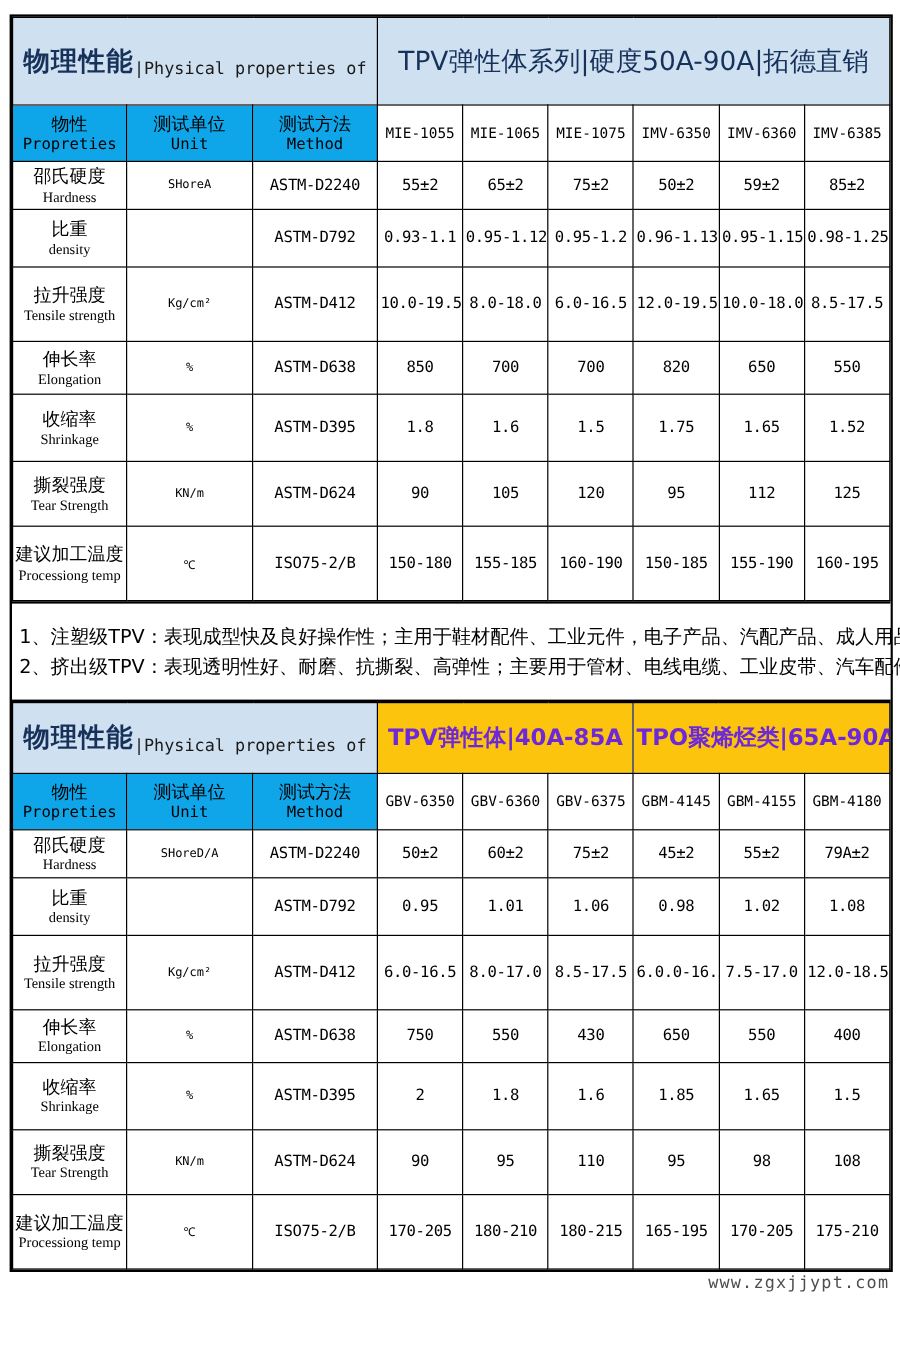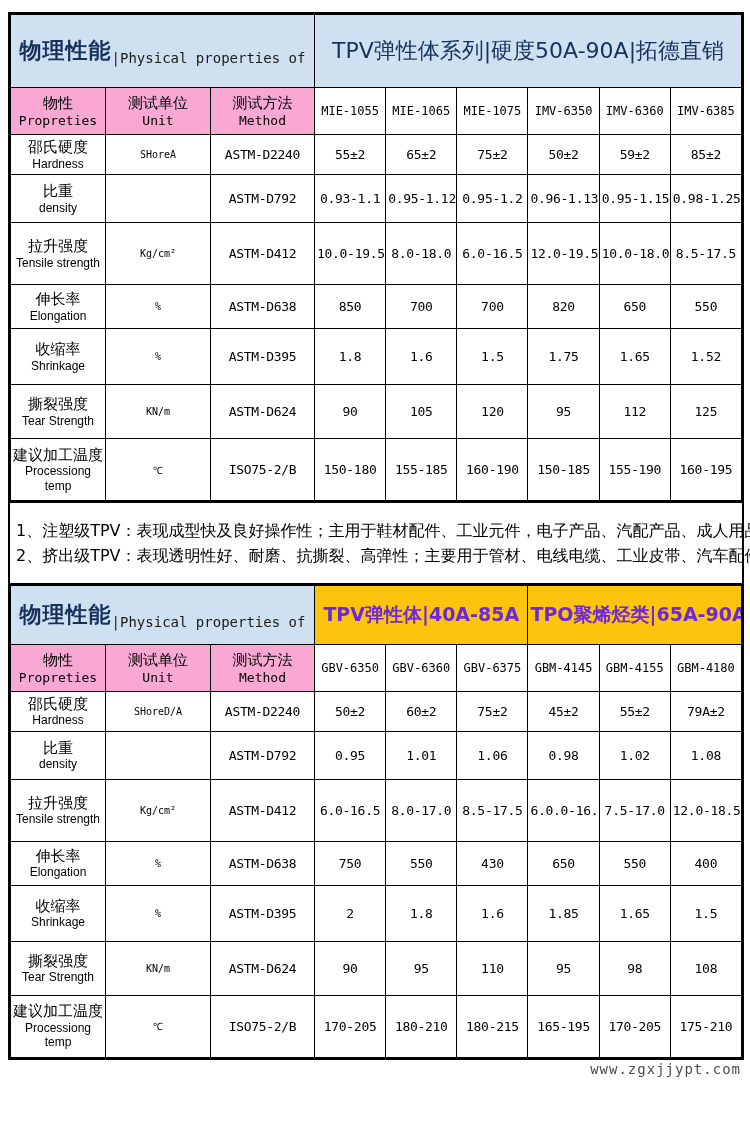--- a/index.html
+++ b/index.html
@@ -14,35 +14,35 @@
   .t2 .hdr td{height:54px;}
   .hdr .title-left{white-space:normal;}
   .title-left .wrap{display:flex;align-items:flex-end;justify-content:center;}
   .big-cn{font-size:22px;font-weight:bold;color:#17325a;letter-spacing:1px;}
   .big-en{font-size:14px;color:#1a1a1a;font-family:"DejaVu Sans Mono","Liberation Mono",monospace;}
   .title-right{font-size:22px;font-weight:normal;color:#17325a;}
   .gold{background:#fdc40e !important;}
   .gold-title{font-size:19px;font-weight:bold;color:#6d28d9;}
   
   .colhdr td{height:42px;}
-  .shade{background:#f9a8d4;}
+  .shade{background:#0ea5e9;}
   .colhdr .cn{font-size:15px;}
   .colhdr .en{font-size:13px;font-family:"DejaVu Sans Mono","Liberation Mono",monospace;}
   .model{font-size:12px;font-family:"DejaVu Sans Mono","Liberation Mono",monospace;}
   
   tbody.data tr:nth-child(1){height:40px;}
   tbody.data tr:nth-child(2){height:48px;}
   tbody.data tr:nth-child(3){height:62px;}
   tbody.data tr:nth-child(4){height:44px;}
   tbody.data tr:nth-child(5){height:56px;}
   tbody.data tr:nth-child(6){height:54px;}
   tbody.data tr:nth-child(7){height:62px;}
   td.c-label{white-space:normal;}
   .c-label .cn{font-size:15px;line-height:1.25;}
-  .c-label .en{font-size:12px;line-height:1.2;font-family:Liberation Sans, sans-serif;}
+  .c-label .en{font-size:12px;line-height:1.2;font-family:Liberation Serif, serif;}
   td.c-unit{font-size:10px;}
   td.c-method,td.c-val{font-size:13px;letter-spacing:-0.3px;}
   
   .notes{border-top:2px solid #000;padding:16px 6px 14px 6px;font-size:16px;line-height:1.55;background:#fff;}
   .notes div{white-space:nowrap;}
   .t2-wrap{border-top:2px solid #000;}
   
   .tip{border:1px solid #b40000;color:#e60000;font-size:16px;padding:3px 5px;margin-top:3px;white-space:nowrap;}
   .url{text-align:right;color:#4d4d4d;font-size:14px;padding:1px 3px 0 0;font-family:"DejaVu Sans Mono","Liberation Mono",monospace;letter-spacing:1px;}
 </style>

